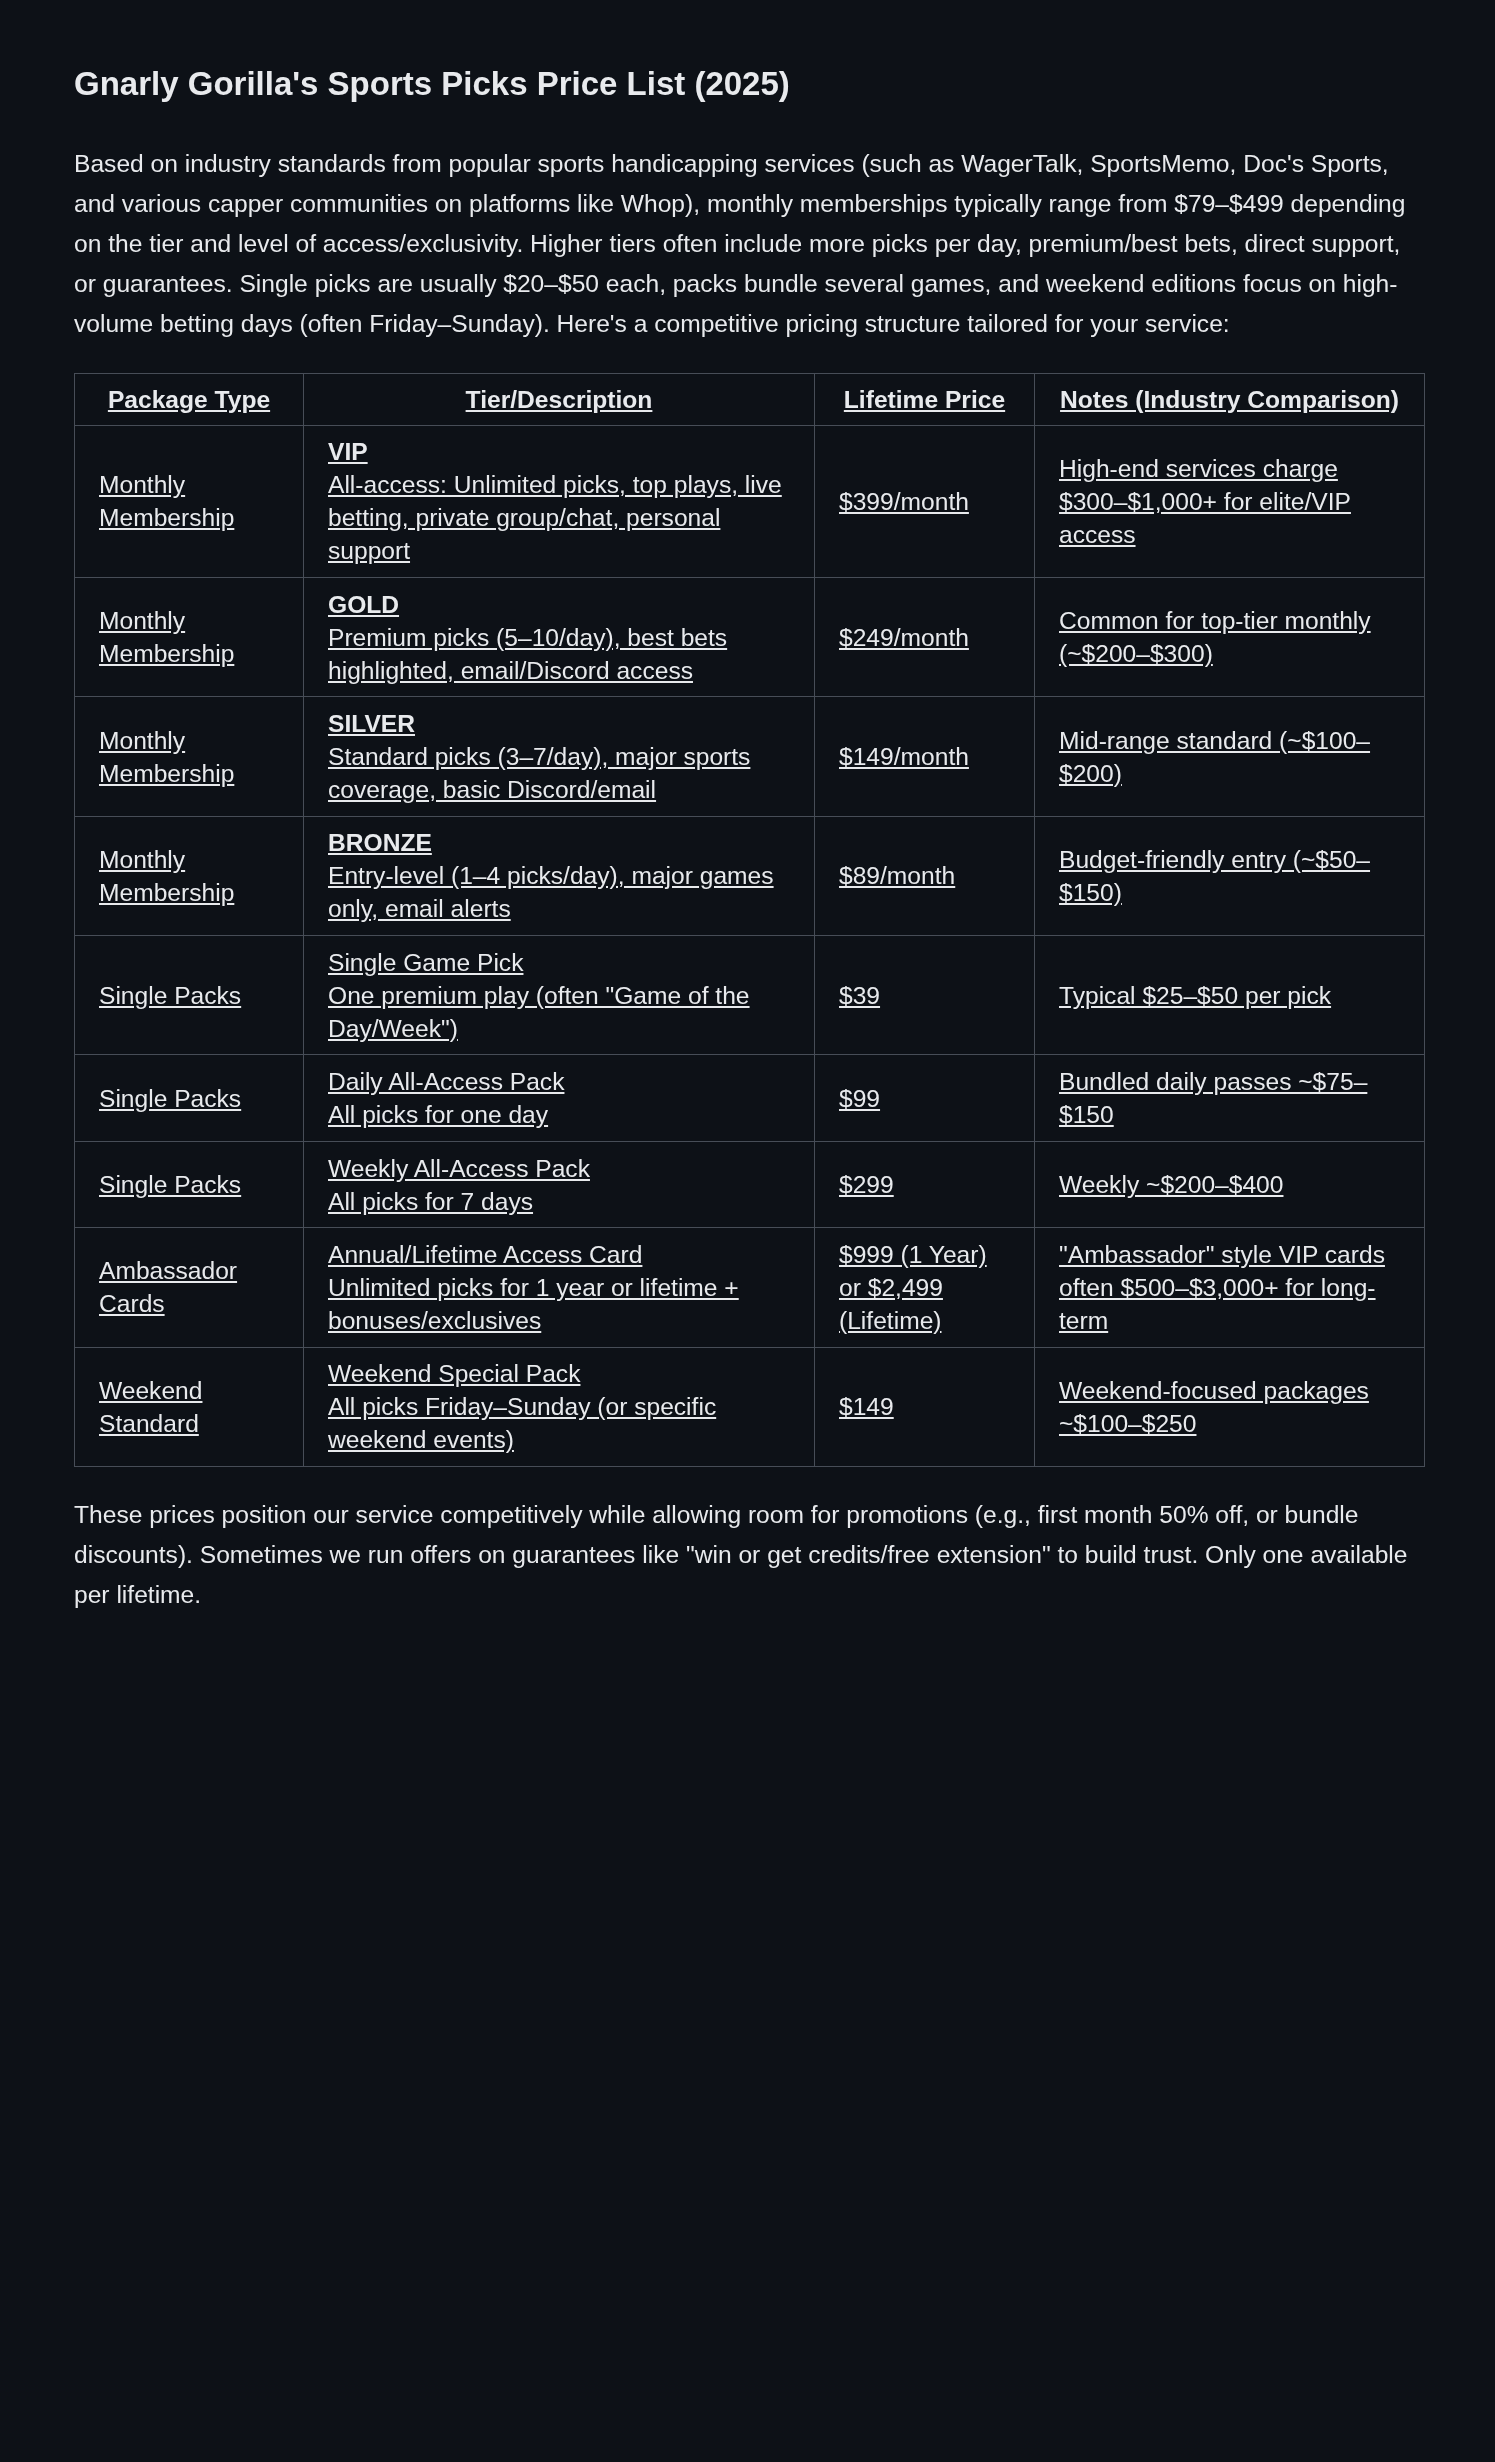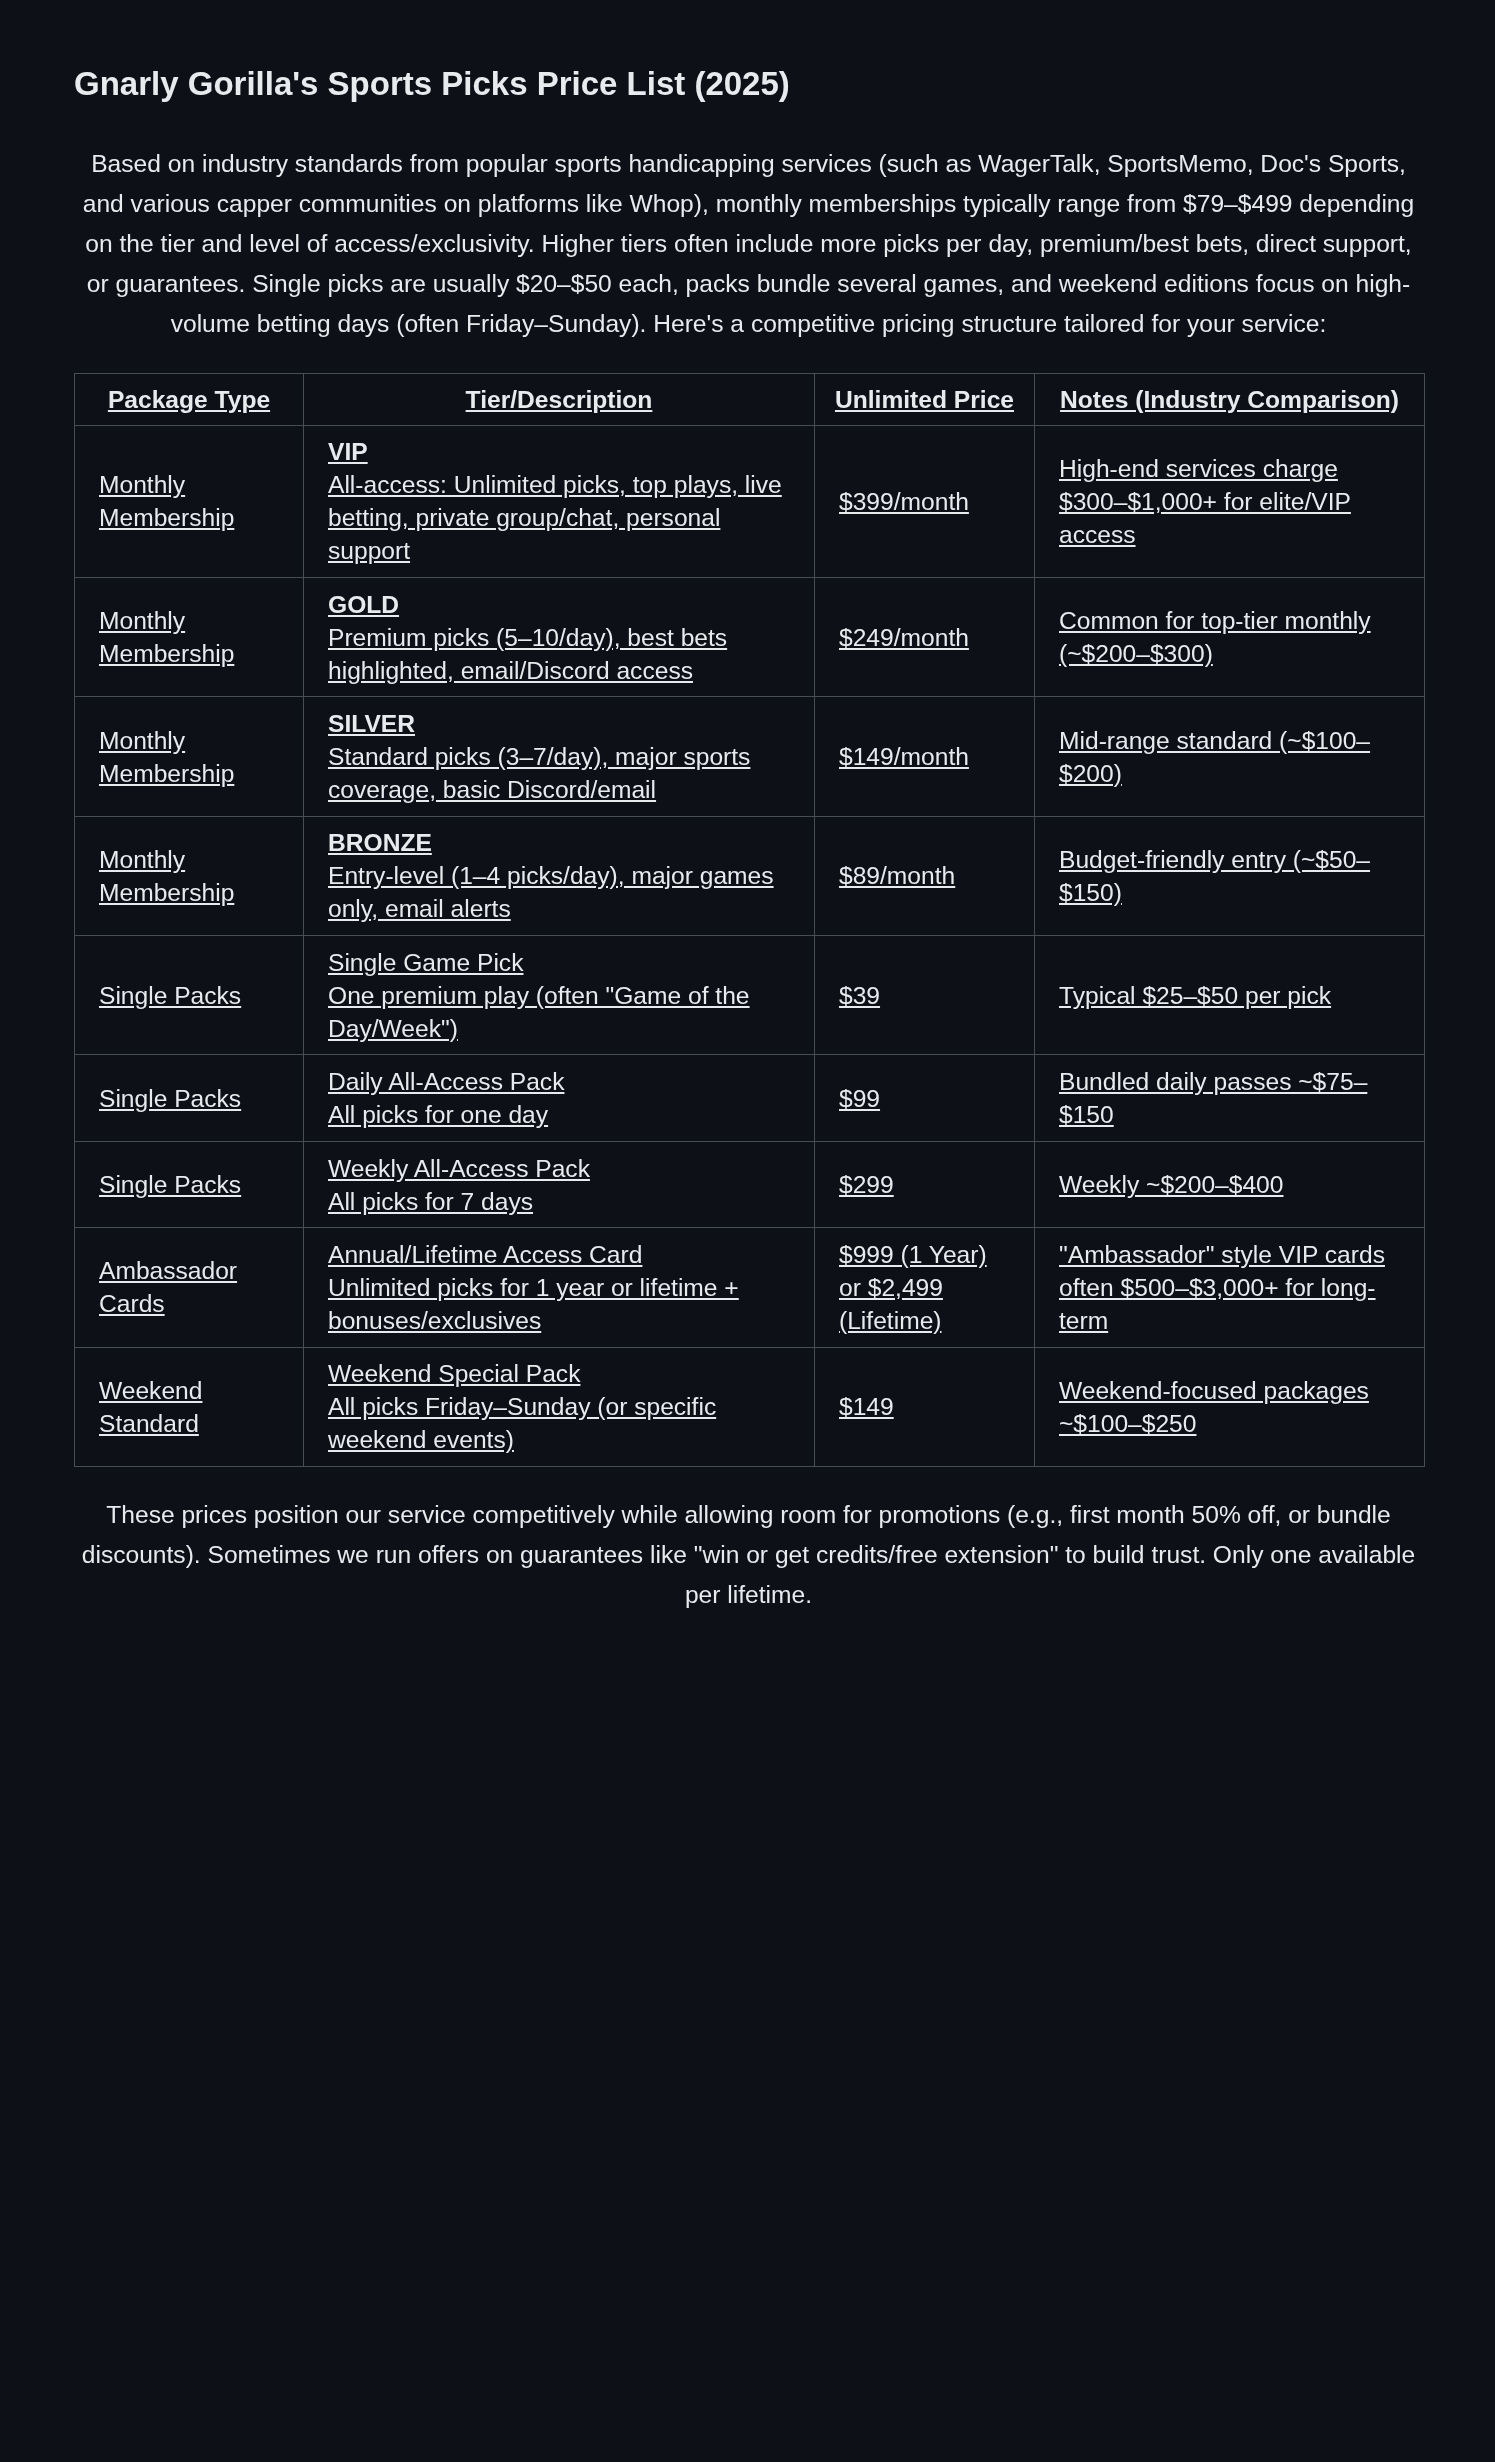--- a/index.html
+++ b/index.html
@@ -20,21 +20,20 @@
     font-size: 33px;
     line-height: 42px;
     font-weight: 700;
     margin: 0 0 39px 0;
   }
   .para {
     width: 1349px;
     line-height: 40px;
     font-weight: 400;
     margin: 0 0 29px 0;
-    text-align: center;
   }
   table.pricing {
     border-collapse: collapse;
     width: 1349px;
     table-layout: fixed;
     text-decoration: underline;
   }
   .pricing th, .pricing td {
     border: 1.8px solid var(--border, #474d57);
     vertical-align: middle;
@@ -66,21 +65,21 @@
     <colgroup>
       <col style="width:229px">
       <col style="width:511px">
       <col style="width:220px">
       <col style="width:390px">
     </colgroup>
     <thead>
       <tr>
         <th>Package Type</th>
         <th>Tier/Description</th>
-        <th>Unlimited Price</th>
+        <th>Lifetime Price</th>
         <th>Notes (Industry Comparison)</th>
       </tr>
     </thead>
     <tbody>
         <tr>
     <td>Monthly Membership</td>
     <td>
       <div class="tier-name bold">VIP</div>
       <div class="tier-desc">All-access: Unlimited picks, top plays, live betting, private group/chat, personal support</div>
     </td>

